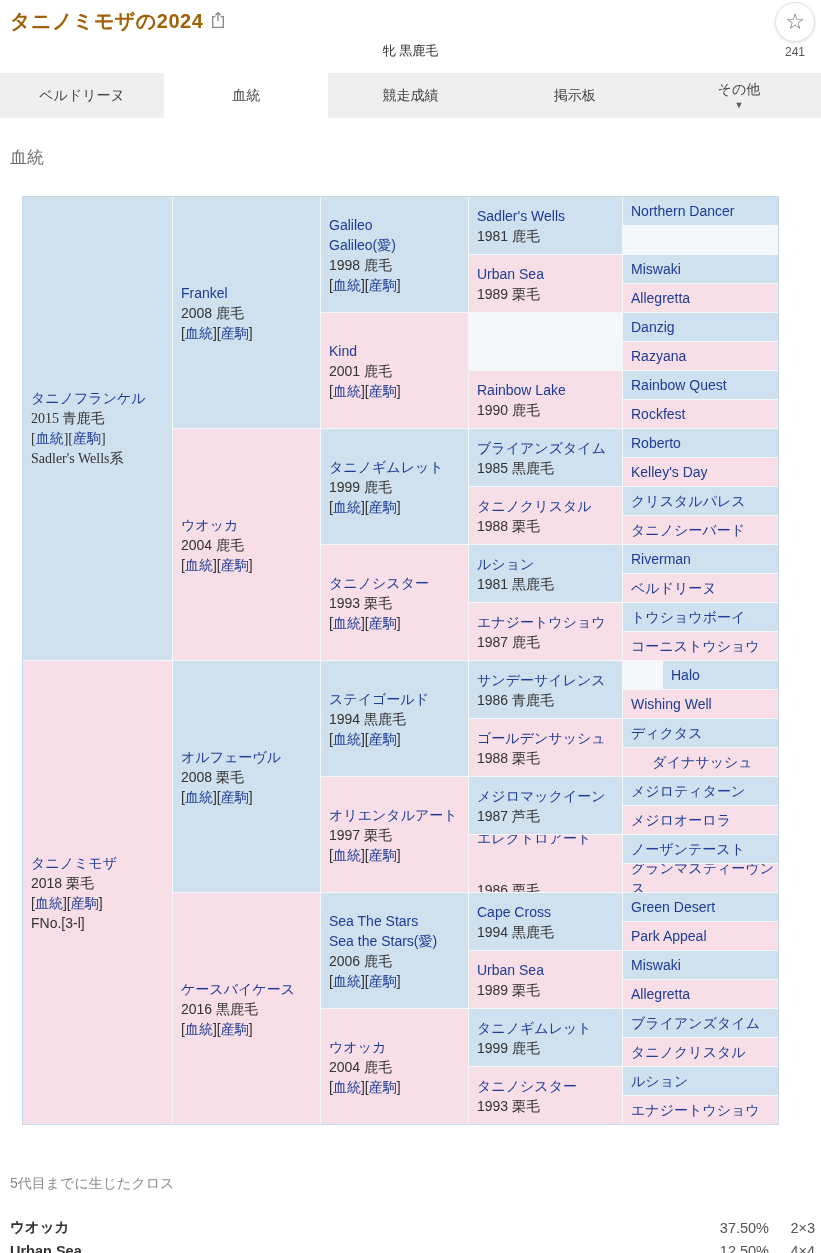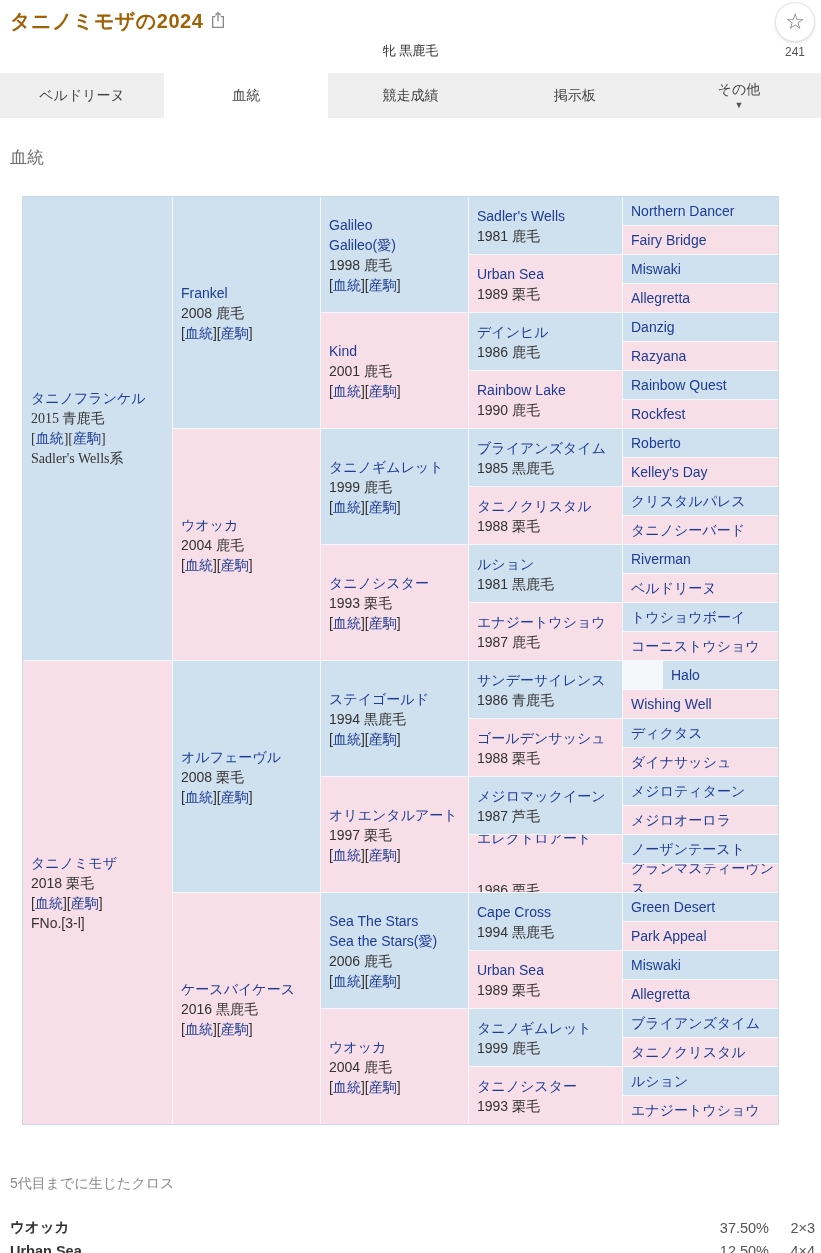--- a/index.html
+++ b/index.html
@@ -168,24 +168,20 @@
         <div><span class="plain">[</span><a class="lnk">血統</a><span class="plain">][</span><a class="lnk">産駒</a><span class="plain">]</span></div>
       </div>
       <div class="cell m" style="grid-area: 1 / 4 / span 2;">
         <div><a class="lnk">Sadler's Wells</a></div>
         <div class="plain">1981 鹿毛</div>
       </div>
       <div class="cell f" style="grid-area: 3 / 4 / span 2;">
         <div><a class="lnk">Urban Sea</a></div>
         <div class="plain">1989 栗毛</div>
       </div>
-      <div class="cell m" style="grid-area: 5 / 4 / span 2;">
-        <div><a class="lnk">デインヒル</a></div>
-        <div class="plain">1986 鹿毛</div>
-      </div>
       <div class="cell f" style="grid-area: 7 / 4 / span 2;">
         <div><a class="lnk">Rainbow Lake</a></div>
         <div class="plain">1990 鹿毛</div>
       </div>
       <div class="cell m" style="grid-area: 9 / 4 / span 2;">
         <div><a class="lnk">ブライアンズタイム</a></div>
         <div class="plain">1985 黒鹿毛</div>
       </div>
       <div class="cell f" style="grid-area: 11 / 4 / span 2;">
         <div><a class="lnk">タニノクリスタル</a></div>
@@ -227,23 +223,20 @@
         <div><a class="lnk">タニノギムレット</a></div>
         <div class="plain">1999 鹿毛</div>
       </div>
       <div class="cell f" style="grid-area: 31 / 4 / span 2;">
         <div><a class="lnk">タニノシスター</a></div>
         <div class="plain">1993 栗毛</div>
       </div>
       <div class="cell m" style="grid-area: 1 / 5 / span 1;">
         <div><a class="lnk">Northern Dancer</a></div>
       </div>
-      <div class="cell f" style="grid-area: 2 / 5 / span 1;">
-        <div><a class="lnk">Fairy Bridge</a></div>
-      </div>
       <div class="cell m" style="grid-area: 3 / 5 / span 1;">
         <div><a class="lnk">Miswaki</a></div>
       </div>
       <div class="cell f" style="grid-area: 4 / 5 / span 1;">
         <div><a class="lnk">Allegretta</a></div>
       </div>
       <div class="cell m" style="grid-area: 5 / 5 / span 1;">
         <div><a class="lnk">Danzig</a></div>
       </div>
       <div class="cell f" style="grid-area: 6 / 5 / span 1;">
@@ -281,21 +274,21 @@
       </div>
       <div class="cell m" style="grid-area: 17 / 5 / span 1; margin-left: 40px;">
         <div><a class="lnk">Halo</a></div>
       </div>
       <div class="cell f" style="grid-area: 18 / 5 / span 1;">
         <div><a class="lnk">Wishing Well</a></div>
       </div>
       <div class="cell m" style="grid-area: 19 / 5 / span 1;">
         <div><a class="lnk">ディクタス</a></div>
       </div>
-      <div class="cell f" style="grid-area: 20 / 5 / span 1;">
+      <div class="cell f" style="grid-area: 20 / 5 / span 1; align-items: center;">
         <div><a class="lnk">ダイナサッシュ</a></div>
       </div>
       <div class="cell m" style="grid-area: 21 / 5 / span 1;">
         <div><a class="lnk">メジロティターン</a></div>
       </div>
       <div class="cell f" style="grid-area: 22 / 5 / span 1;">
         <div><a class="lnk">メジロオーロラ</a></div>
       </div>
       <div class="cell m" style="grid-area: 23 / 5 / span 1;">
         <div><a class="lnk">ノーザンテースト</a></div>

